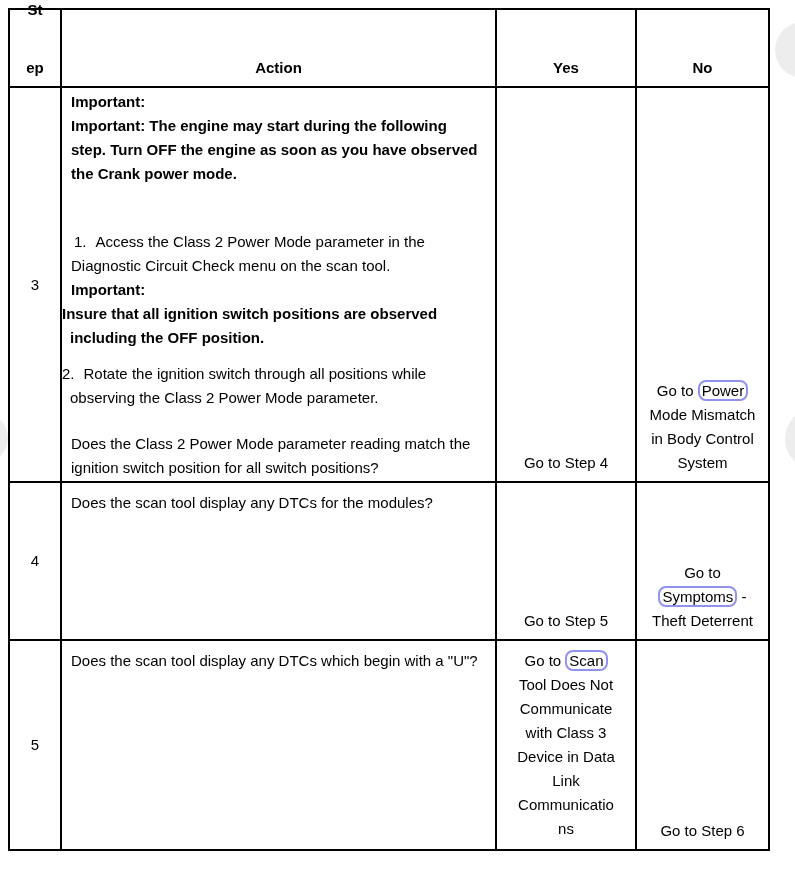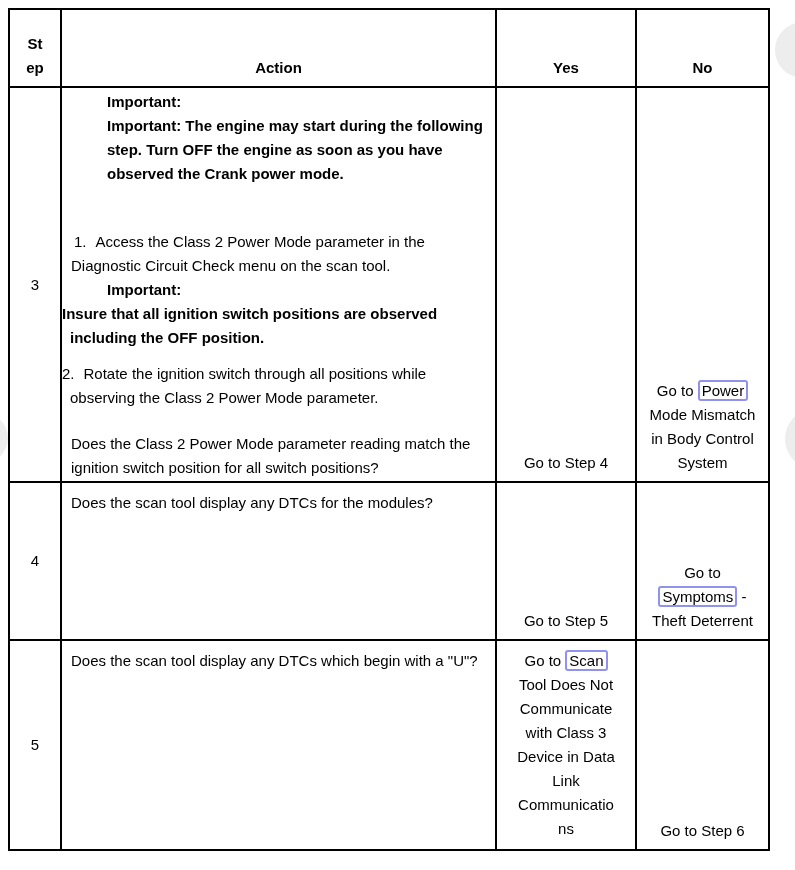--- a/index.html
+++ b/index.html
@@ -16,42 +16,42 @@
     display:grid;
     grid-template-columns:50px 435px 140px 133px;
     grid-template-rows:76px 395px 158px 210px;
     background:#fff;
   }
   .cell { border-left:2px solid #000; border-top:2px solid #000; }
   .cell.nbl { border-left:none; }
   .cell.nbt { border-top:none; }
   .hcell {
     display:flex; flex-direction:column; justify-content:flex-end;
-    align-items:center; text-align:center; font-weight:bold; padding-bottom:6px;
+    align-items:center; text-align:center; font-weight:bold; padding-bottom:6px;gap:34px;
   }
   .stepcell { display:flex; align-items:center; justify-content:center; }
   .actioncell { padding:2px 10px 0 9px; }
   .actioncell.pt8 { padding-top:8px; }
   .gocell {
     display:flex; flex-direction:column; justify-content:flex-end;
     align-items:center; text-align:center; padding-bottom:6px;
   }
   .gocell.top { justify-content:flex-start; padding-top:8px; padding-bottom:0; }
   .gocell .txt { width:100px; overflow-wrap:break-word; }
   .nocell .txt { width:113px; }
   .blk { margin:0; }
-  .b { font-weight:bold;margin-left:36px; }
+  .b { font-weight:bold; }
   .item { text-indent:3px; }
   .hang { margin-left:-9px; padding-left:8px; text-indent:-8px; }
   .g44 { margin-bottom:44px; }
   .g12 { margin-bottom:12px; }
   .g22 { margin-bottom:22px; }
   .num { margin-right:9px; }
   .lbox {
-    border:2px solid #9191f0; border-radius:3px; padding:0 2px;
+    border:2px solid #9191f0; border-radius:8px; padding:0 2px;
   }
   
   .navcircle {
     position:absolute; border-radius:50%; background:#ededed;
     display:flex; align-items:center; justify-content:center;
   }
   .nav-next { left:775px; top:22px; width:56px; height:56px; cursor:pointer; }
   .nav-left-sliver { left:-42px; top:413px; width:50px; height:50px; }
   .nav-right-sliver { left:785px; top:408px; width:62px; height:62px; }
 </style>

